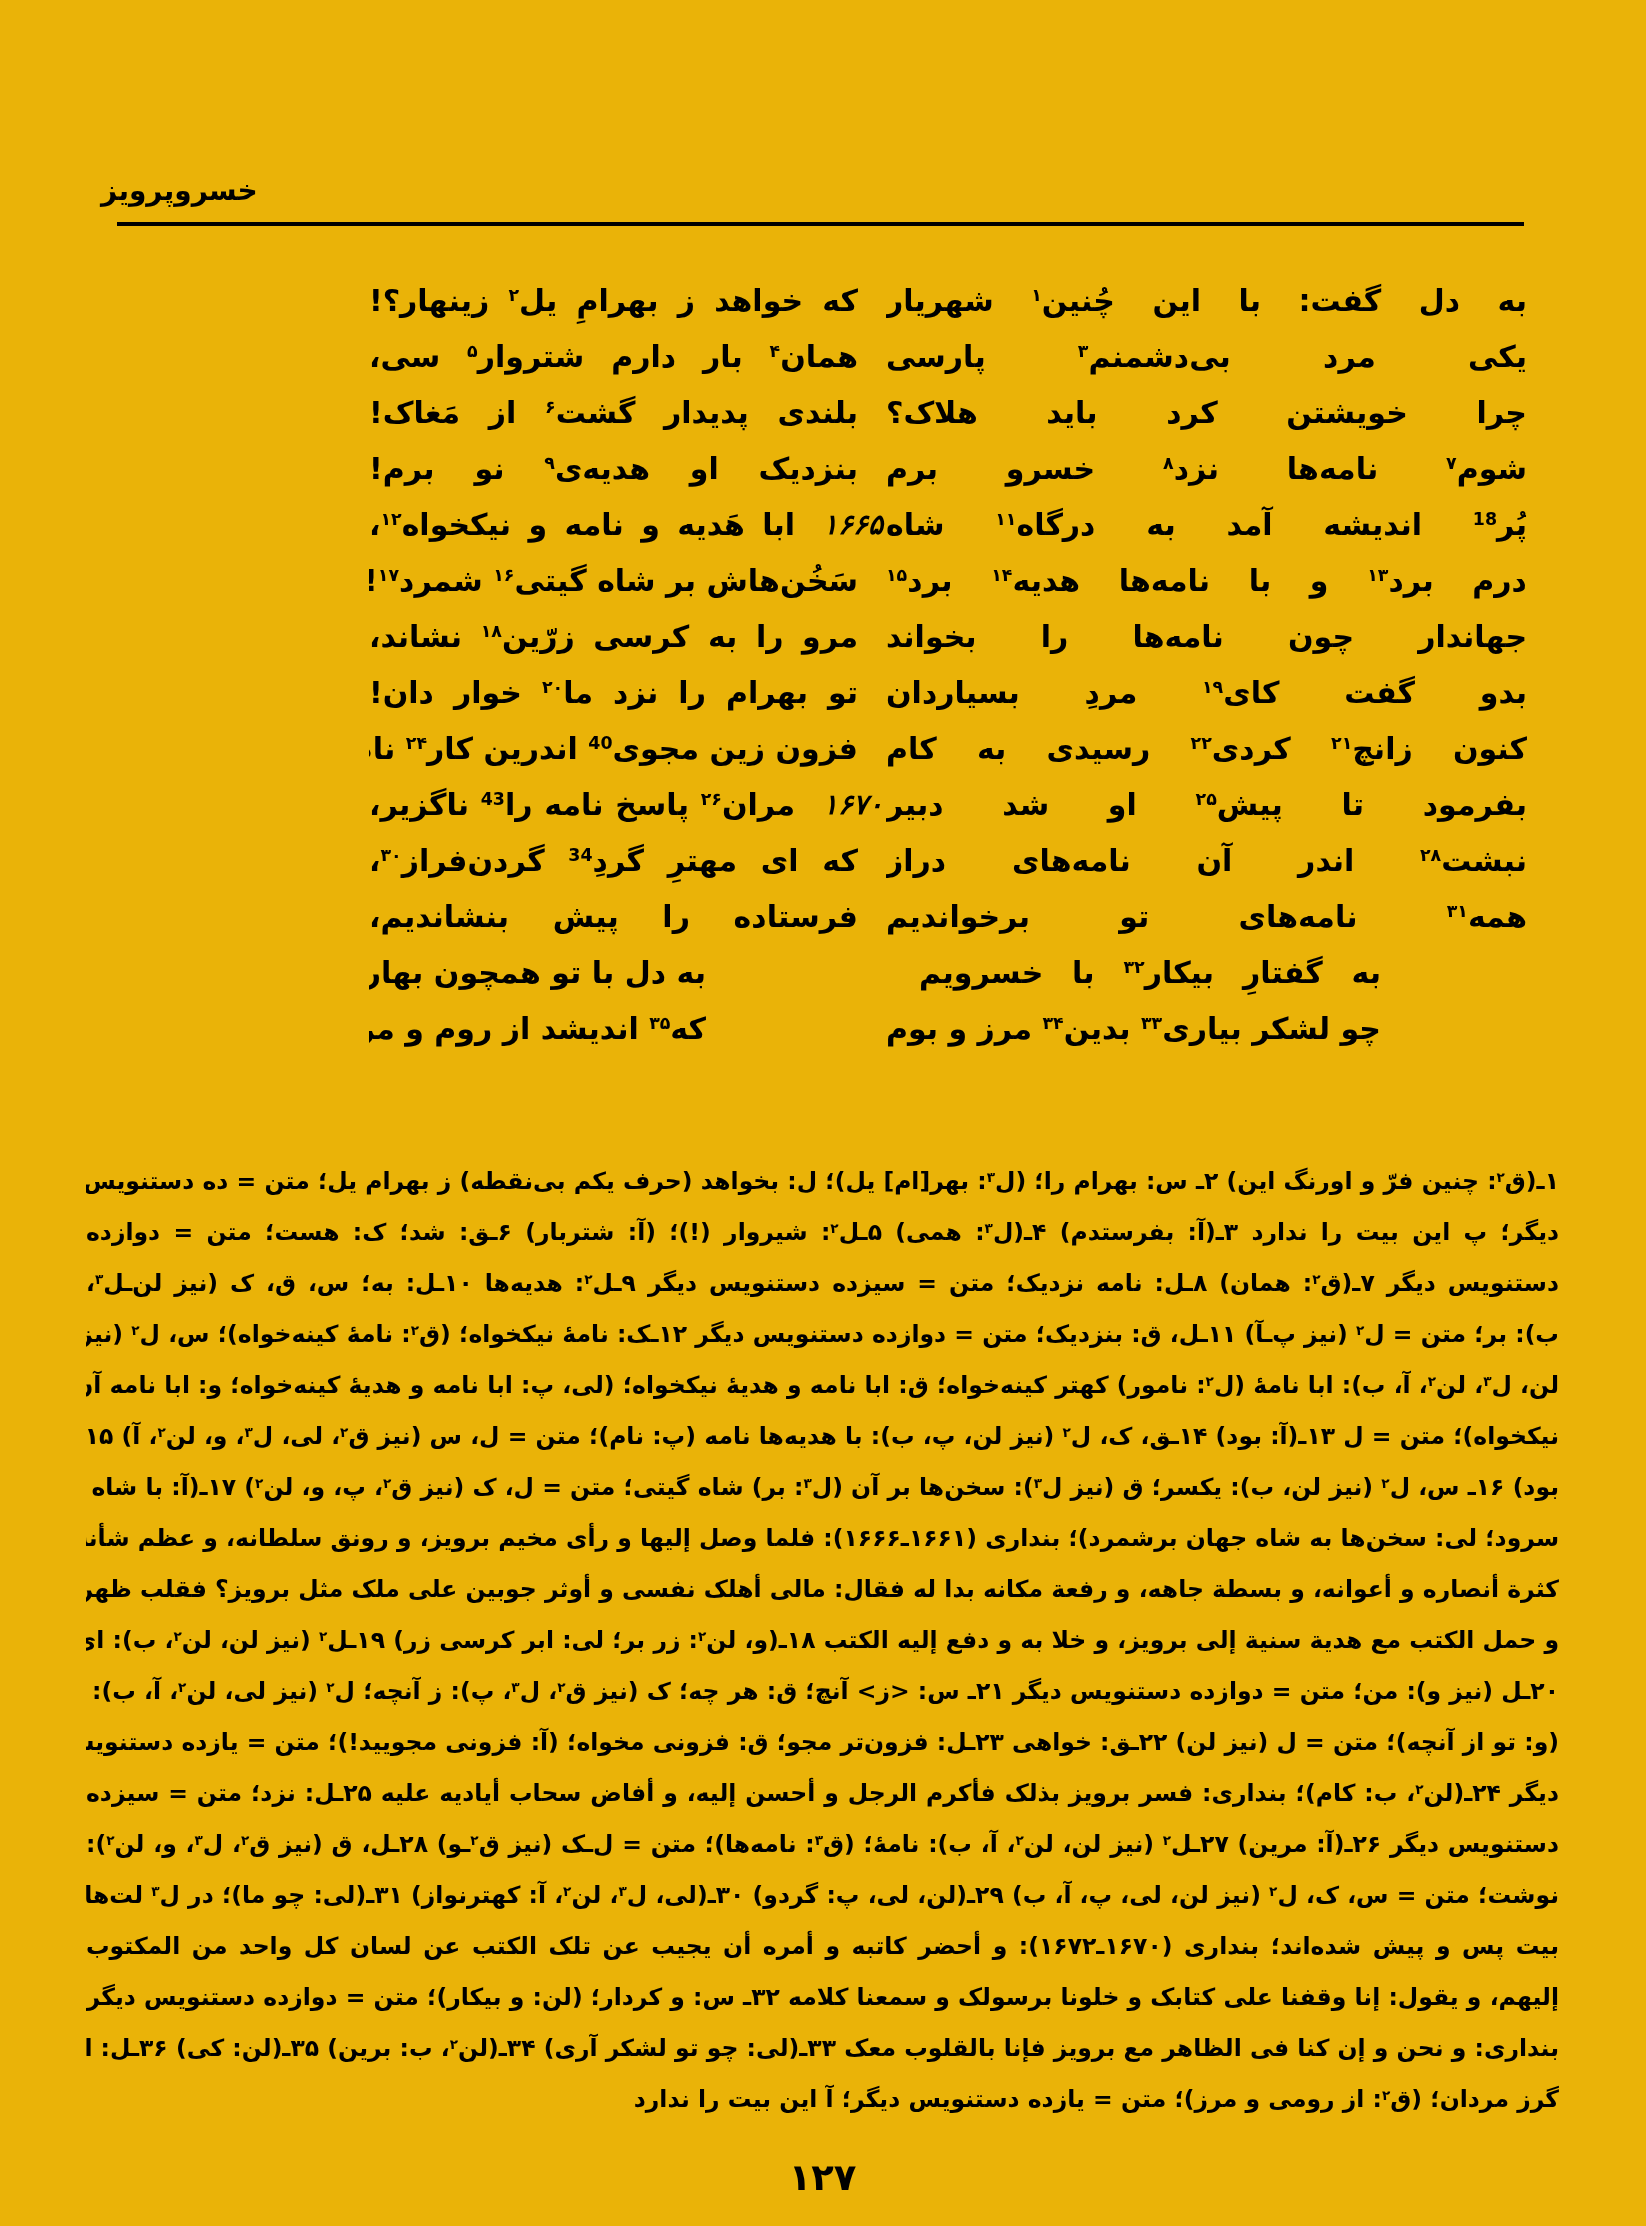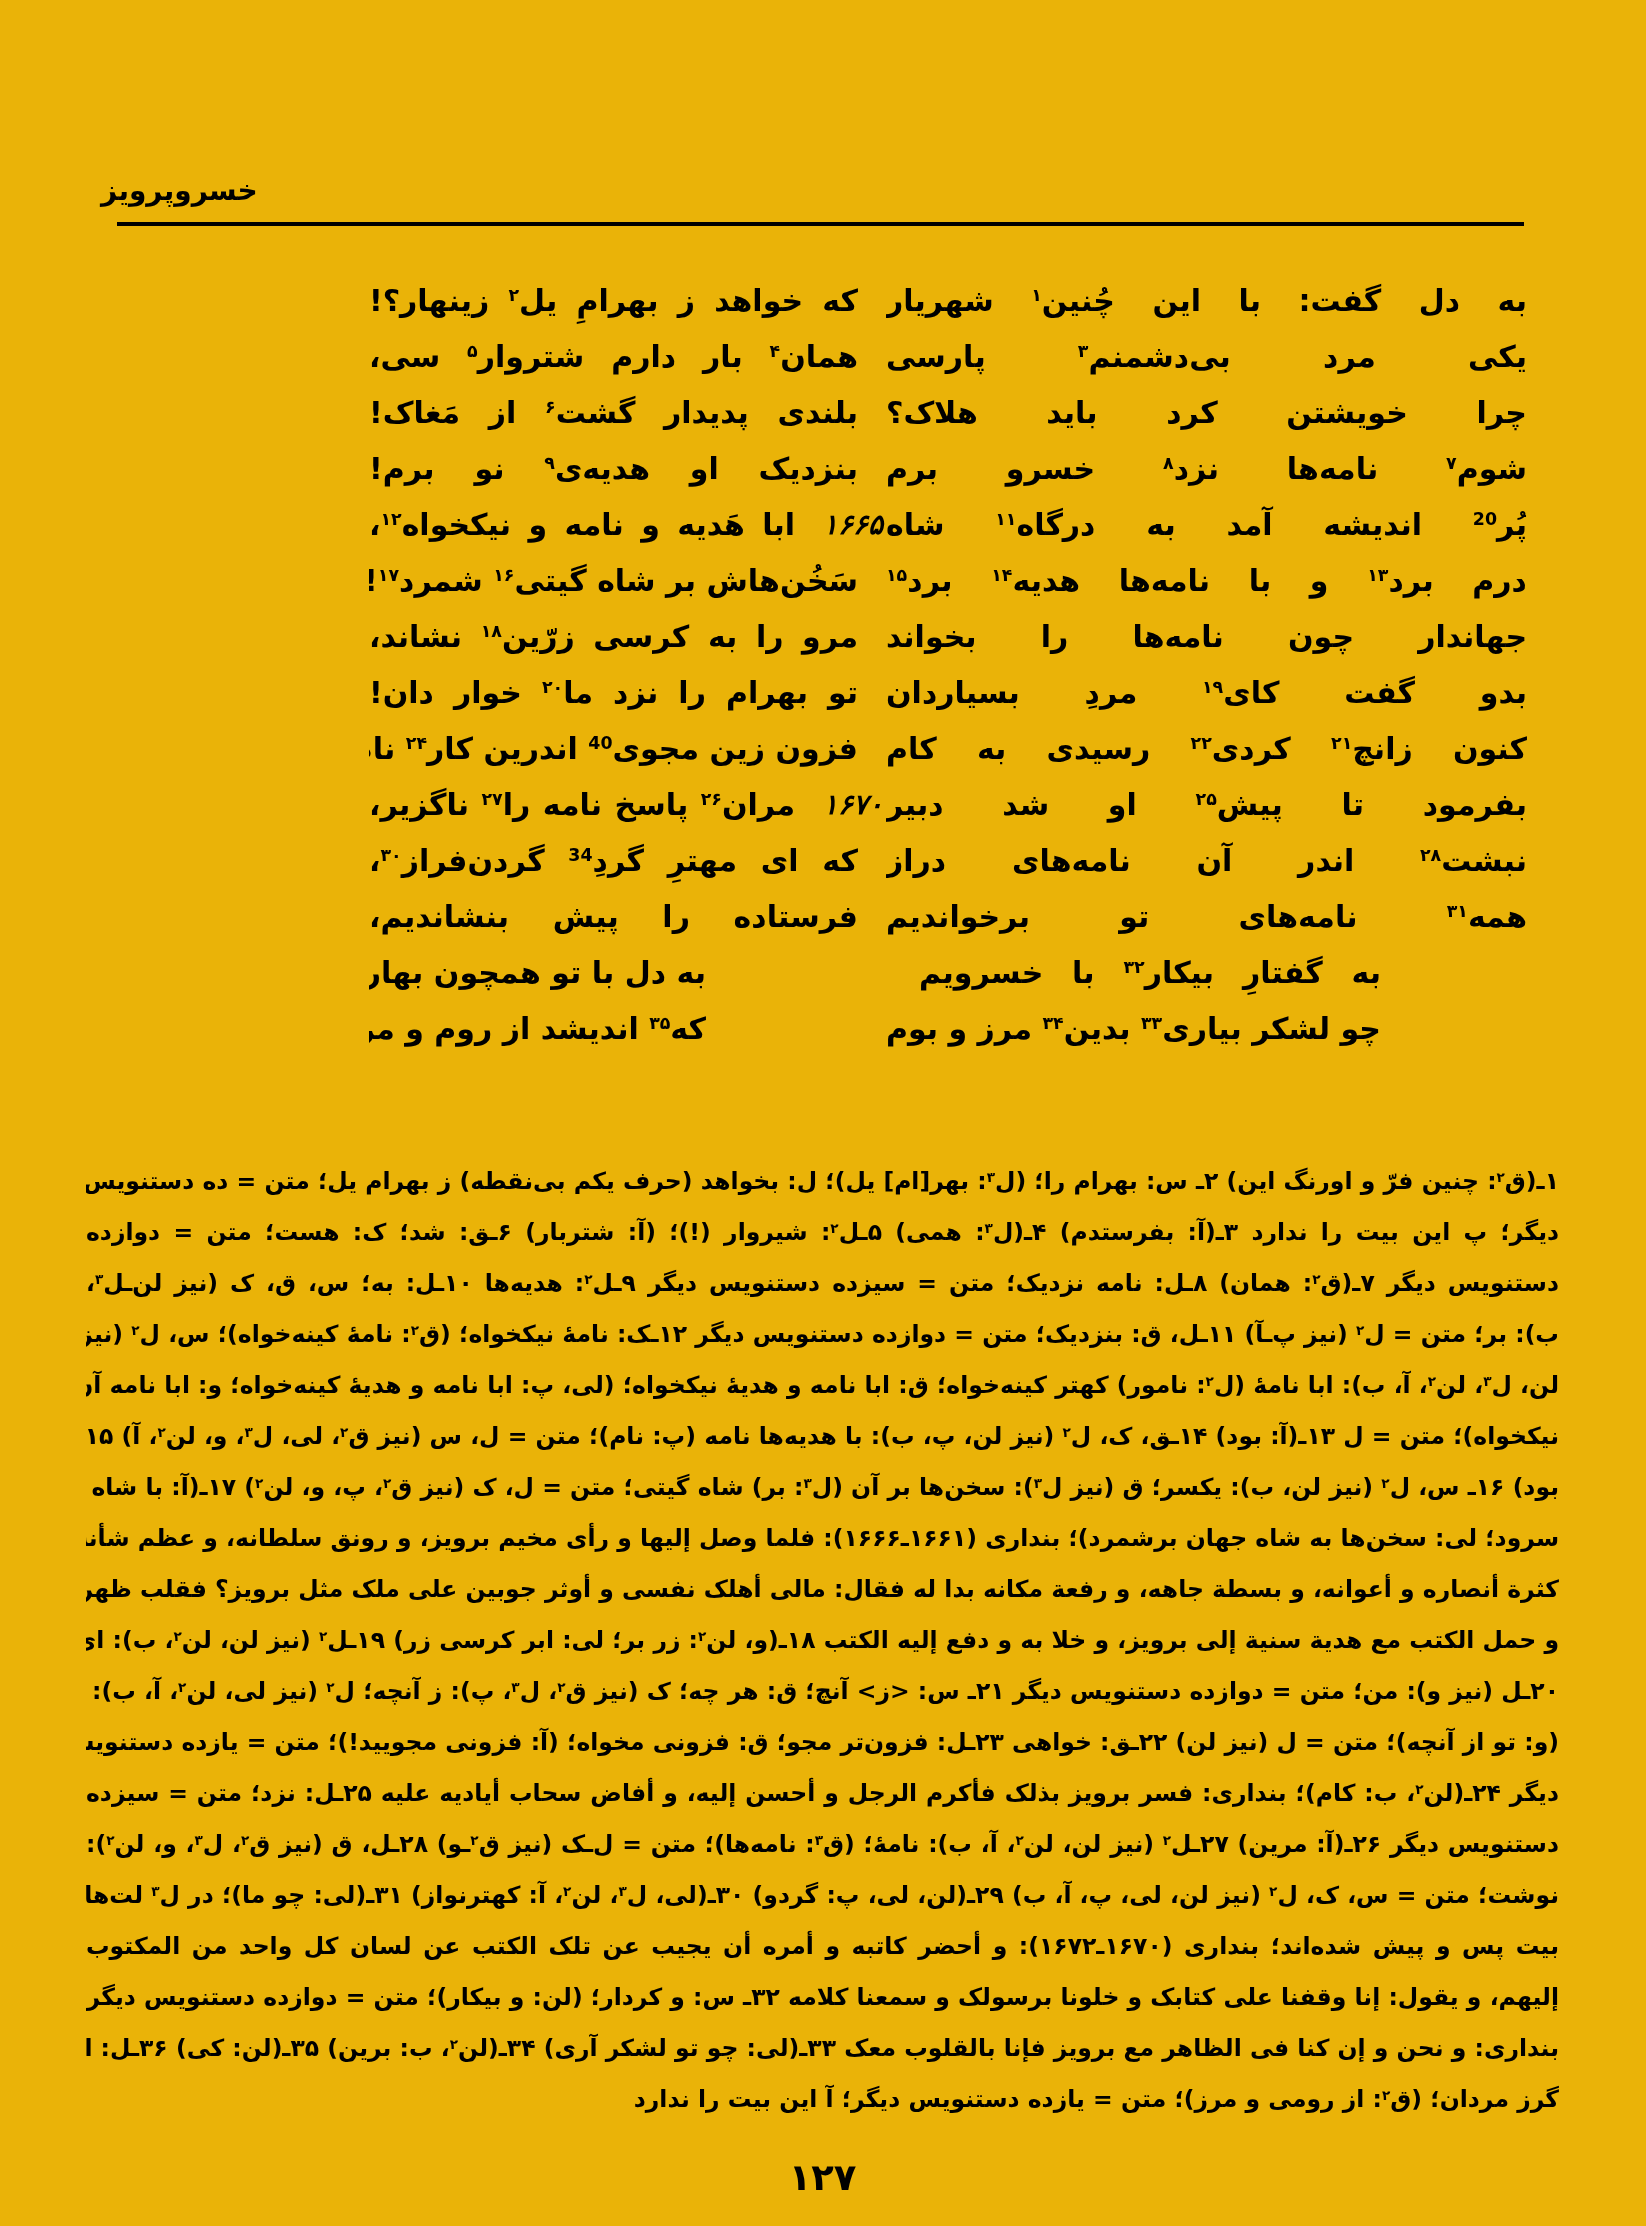--- a/index.html
+++ b/index.html
@@ -95,21 +95,21 @@
       </div>
       <div class="verse-row">
         <div class="hemi hemi-right">چرا خویشتن کرد باید هلاک؟</div>
         <div class="hemi hemi-left">بلندی پدیدار گشت<sup>۶</sup> از مَغاک!</div>
       </div>
       <div class="verse-row">
         <div class="hemi hemi-right">شوم<sup>۷</sup> نامه‌ها نزد<sup>۸</sup> خسرو برم</div>
         <div class="hemi hemi-left">بنزدیک او هدیه‌ی<sup>۹</sup> نو برم!</div>
       </div>
       <div class="verse-row">
-        <div class="hemi hemi-right">پُر<sup>20</sup> اندیشه آمد به درگاه<sup>۱۱</sup> شاه</div>
+        <div class="hemi hemi-right">پُر<sup>18</sup> اندیشه آمد به درگاه<sup>۱۱</sup> شاه</div>
         <div class="verse-num">۱۶۶۵</div>
         <div class="hemi hemi-left padded">ابا هَدیه و نامه و نیکخواه<sup>۱۲</sup>،</div>
       </div>
       <div class="verse-row">
         <div class="hemi hemi-right">درم برد<sup>۱۳</sup> و با نامه‌ها هدیه<sup>۱۴</sup> برد<sup>۱۵</sup></div>
         <div class="hemi hemi-left">سَخُن‌هاش بر شاه گیتی<sup>۱۶</sup> شمرد<sup>۱۷</sup>!</div>
       </div>
       <div class="verse-row">
         <div class="hemi hemi-right">جهاندار چون نامه‌ها را بخواند</div>
         <div class="hemi hemi-left">مرو را به کرسی زرّین<sup>۱۸</sup> نشاند،</div>
@@ -118,21 +118,21 @@
         <div class="hemi hemi-right">بدو گفت کای<sup>۱۹</sup> مردِ بسیاردان</div>
         <div class="hemi hemi-left">تو بهرام را نزد ما<sup>۲۰</sup> خوار دان!</div>
       </div>
       <div class="verse-row">
         <div class="hemi hemi-right">کنون زانچ<sup>۲۱</sup> کردی<sup>۲۲</sup> رسیدی به کام</div>
         <div class="hemi hemi-left">فزون زین مجوی<sup>40</sup> اندرین کار<sup>۲۴</sup> نام!</div>
       </div>
       <div class="verse-row">
         <div class="hemi hemi-right">بفرمود تا پیش<sup>۲۵</sup> او شد دبیر</div>
         <div class="verse-num">۱۶۷۰</div>
-        <div class="hemi hemi-left padded">مران<sup>۲۶</sup> پاسخ نامه را<sup>۲۷</sup> ناگزیر،</div>
+        <div class="hemi hemi-left padded">مران<sup>۲۶</sup> پاسخ نامه را<sup>43</sup> ناگزیر،</div>
       </div>
       <div class="verse-row">
         <div class="hemi hemi-right">نبشت<sup>۲۸</sup> اندر آن نامه‌های دراز</div>
         <div class="hemi hemi-left">که ای مهترِ گردِ<sup>34</sup> گردن‌فراز<sup>۳۰</sup>،</div>
       </div>
       <div class="verse-row">
         <div class="hemi hemi-right">همه<sup>۳۱</sup> نامه‌های تو برخواندیم</div>
         <div class="hemi hemi-left">فرستاده را پیش بنشاندیم،</div>
       </div>
       <div class="verse-row">

